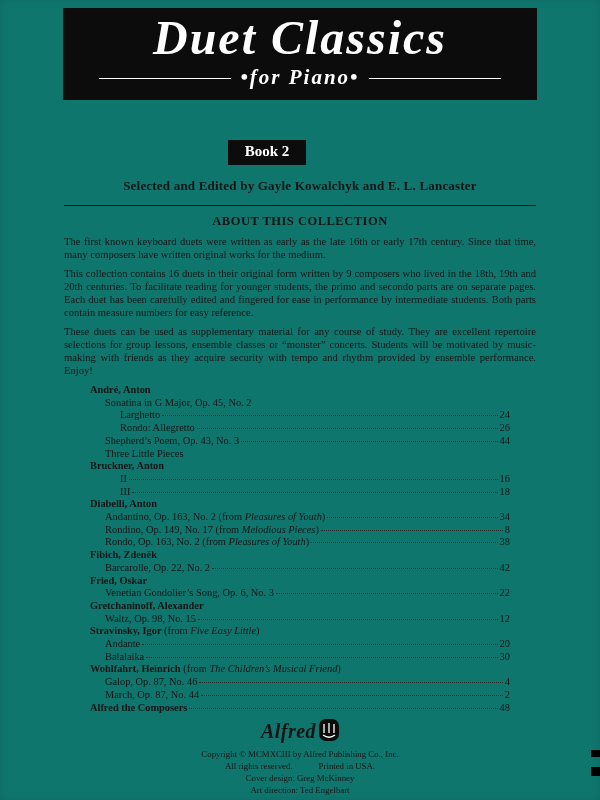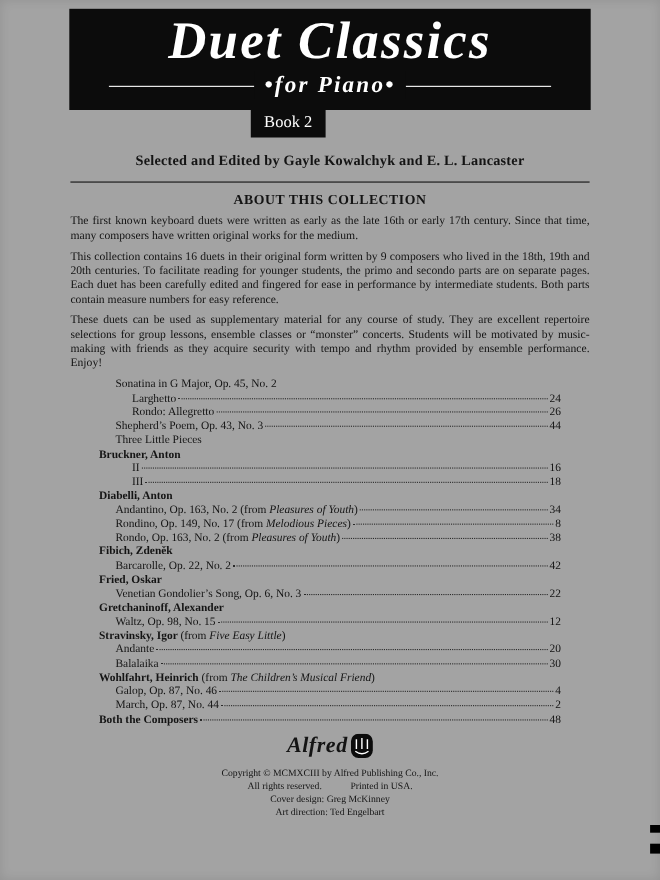--- a/index.html
+++ b/index.html
@@ -4,21 +4,21 @@
 <style>
   html, body { margin: 0; padding: 0; }
   body { background: #6b6b6b; font-family: "Liberation Serif", serif; }
   * { box-sizing: border-box; }
 
   .page {
     position: relative;
     width: 600px;
     height: 800px;
     margin: 0 auto;
-    background: #a3a3a3;
+    background: #0f766e;
     color: #141414;
     overflow: hidden;
     box-shadow: inset 0 0 10px rgba(0,0,0,0.10);
   }
 
   
   .masthead {
     width: 474px;
     margin: 8px auto 0;
     background: #0c0c0c;
@@ -43,28 +43,29 @@
     position: relative;
     display: inline-block;
     background: #0c0c0c;
     padding: 0 10px;
     font-style: italic;
     font-weight: bold;
     font-size: 21px;
     letter-spacing: 2px;
   }
   .book-tab {
-    width: 68px;
+    width: 78px;
     margin-left: 228px;
     background: #0c0c0c;
     color: #ffffff;
     text-align: center;
-    font-weight: normal;
+    font-weight: bold;
     font-size: 15px;
     padding: 3px 0 5px;
+    margin-top: 40px;
   }
 
   .editors {
     text-align: center;
     font-weight: bold;
     font-size: 13px;
     margin-top: 13px;
     letter-spacing: 0.2px;
   }
 
@@ -147,20 +148,23 @@
 
   <div class="rule"></div>
 
   <div class="about-heading">ABOUT THIS COLLECTION</div>
 
   <p class="para">The first known keyboard duets were written as early as the late 16th or early 17th century.  Since that time, many composers have written original works for the medium.</p>
   <p class="para">This collection contains 16 duets in their original form written by 9 composers who lived in the 18th, 19th and 20th centuries.  To facilitate reading for younger students, the primo and secondo parts are on separate pages.  Each duet has been carefully edited and fingered for ease in performance by intermediate students.  Both parts contain measure numbers for easy reference.</p>
   <p class="para">These duets can be used as supplementary material for any course of study.  They are excellent repertoire selections for group lessons, ensemble classes or “monster” concerts.  Students will be motivated by music-making with friends as they acquire security with tempo and rhythm provided by ensemble performance.  Enjoy!</p>
 
   <div class="toc">
+      <div class="toc-row lvl0">
+        <span class="toc-text"><span class="b">André, Anton</span></span>
+      </div>
       <div class="toc-row lvl1">
         <span class="toc-text"><span>Sonatina in G Major, Op. 45, No. 2</span></span>
       </div>
       <div class="toc-row lvl2">
         <span class="toc-text"><span>Larghetto</span></span>
         <span class="leader"></span>
         <span class="toc-page">24</span>
       </div>
       <div class="toc-row lvl2">
         <span class="toc-text"><span>Rondo:  Allegretto</span></span>
@@ -250,21 +254,21 @@
         <span class="toc-text"><span>Galop, Op. 87, No. 46</span></span>
         <span class="leader"></span>
         <span class="toc-page">4</span>
       </div>
       <div class="toc-row lvl1">
         <span class="toc-text"><span>March, Op. 87, No. 44</span></span>
         <span class="leader"></span>
         <span class="toc-page">2</span>
       </div>
       <div class="toc-row lvl0">
-        <span class="toc-text"><span class="b">Both the Composers</span></span>
+        <span class="toc-text"><span class="b">Alfred the Composers</span></span>
         <span class="leader"></span>
         <span class="toc-page">48</span>
       </div>
     </div>
 
   <div class="footer">
     <div class="logo-row">
       <span class="logo-text">Alfred</span>
       <svg width="20" height="24" viewBox="0 0 20 24">
         <rect x="0" y="0" width="20" height="22" rx="7" fill="#0c0c0c"></rect>

